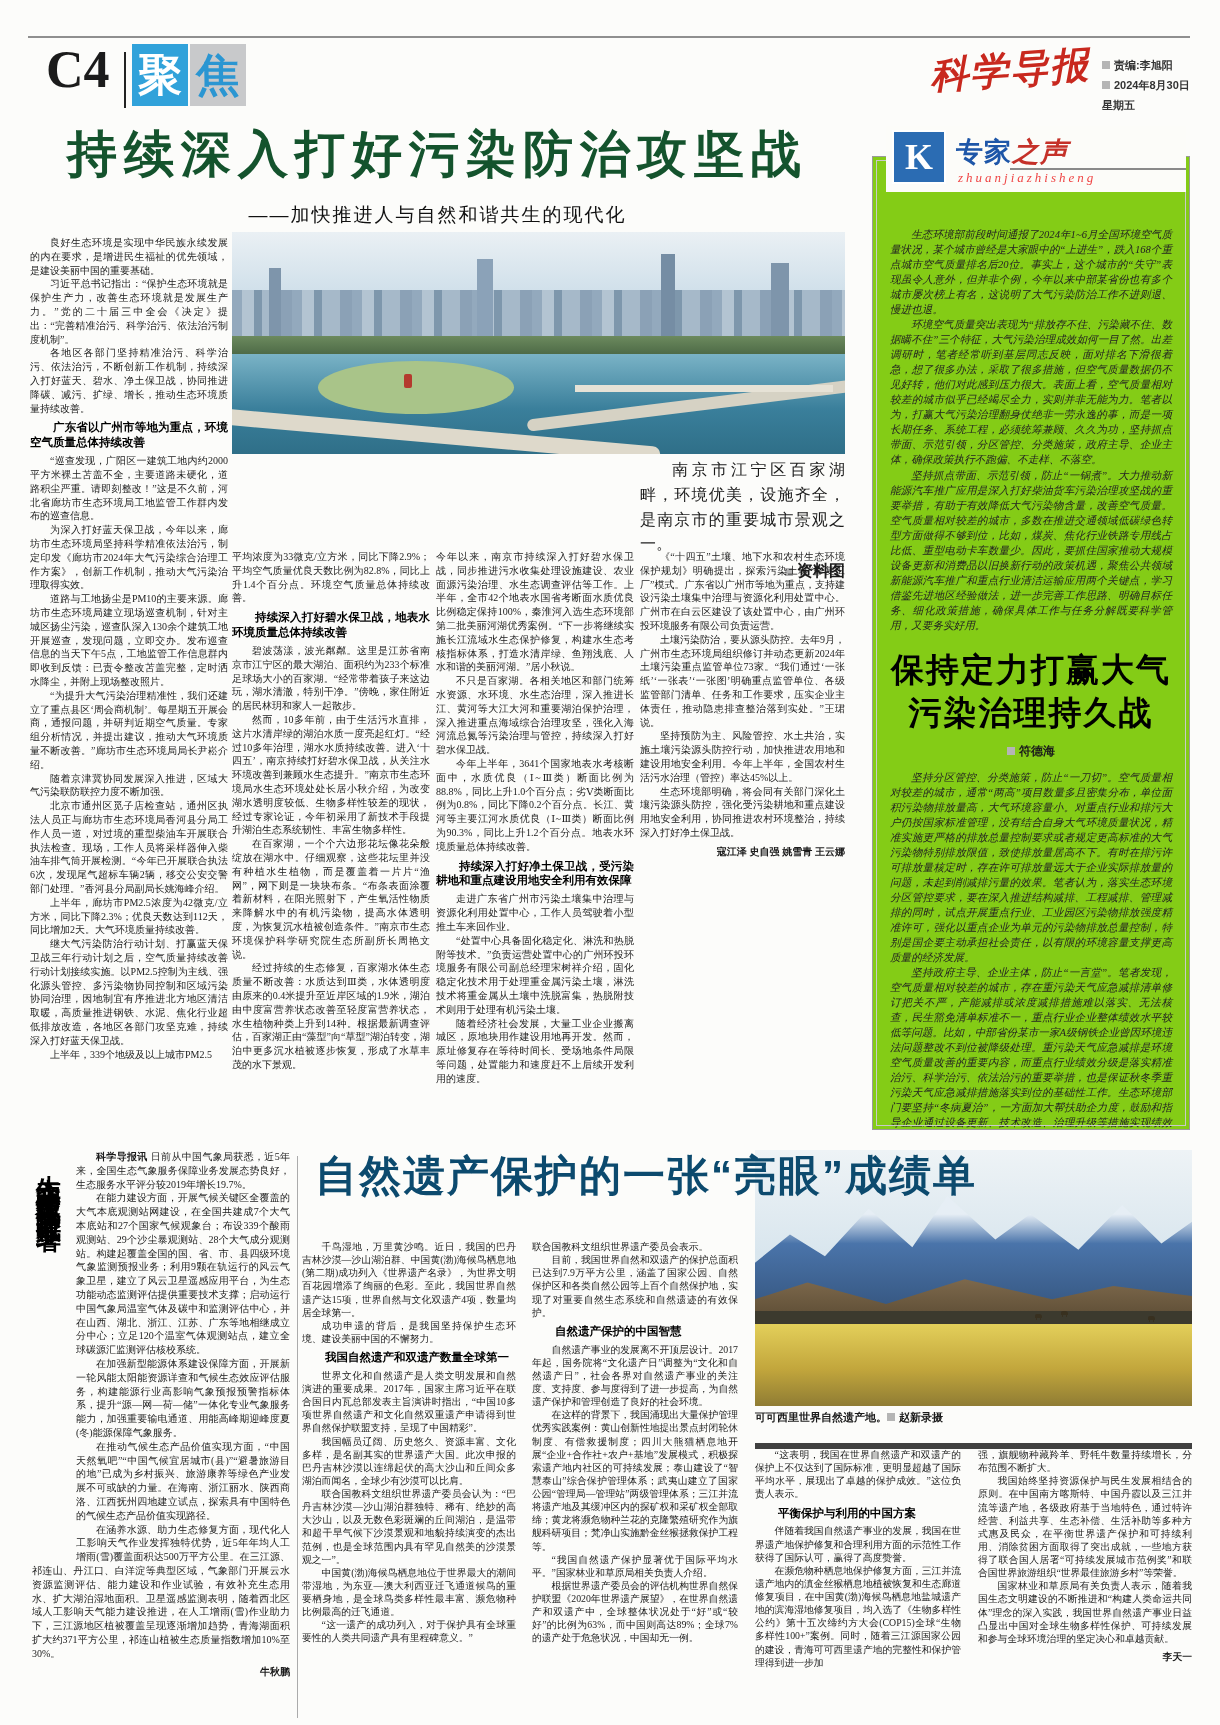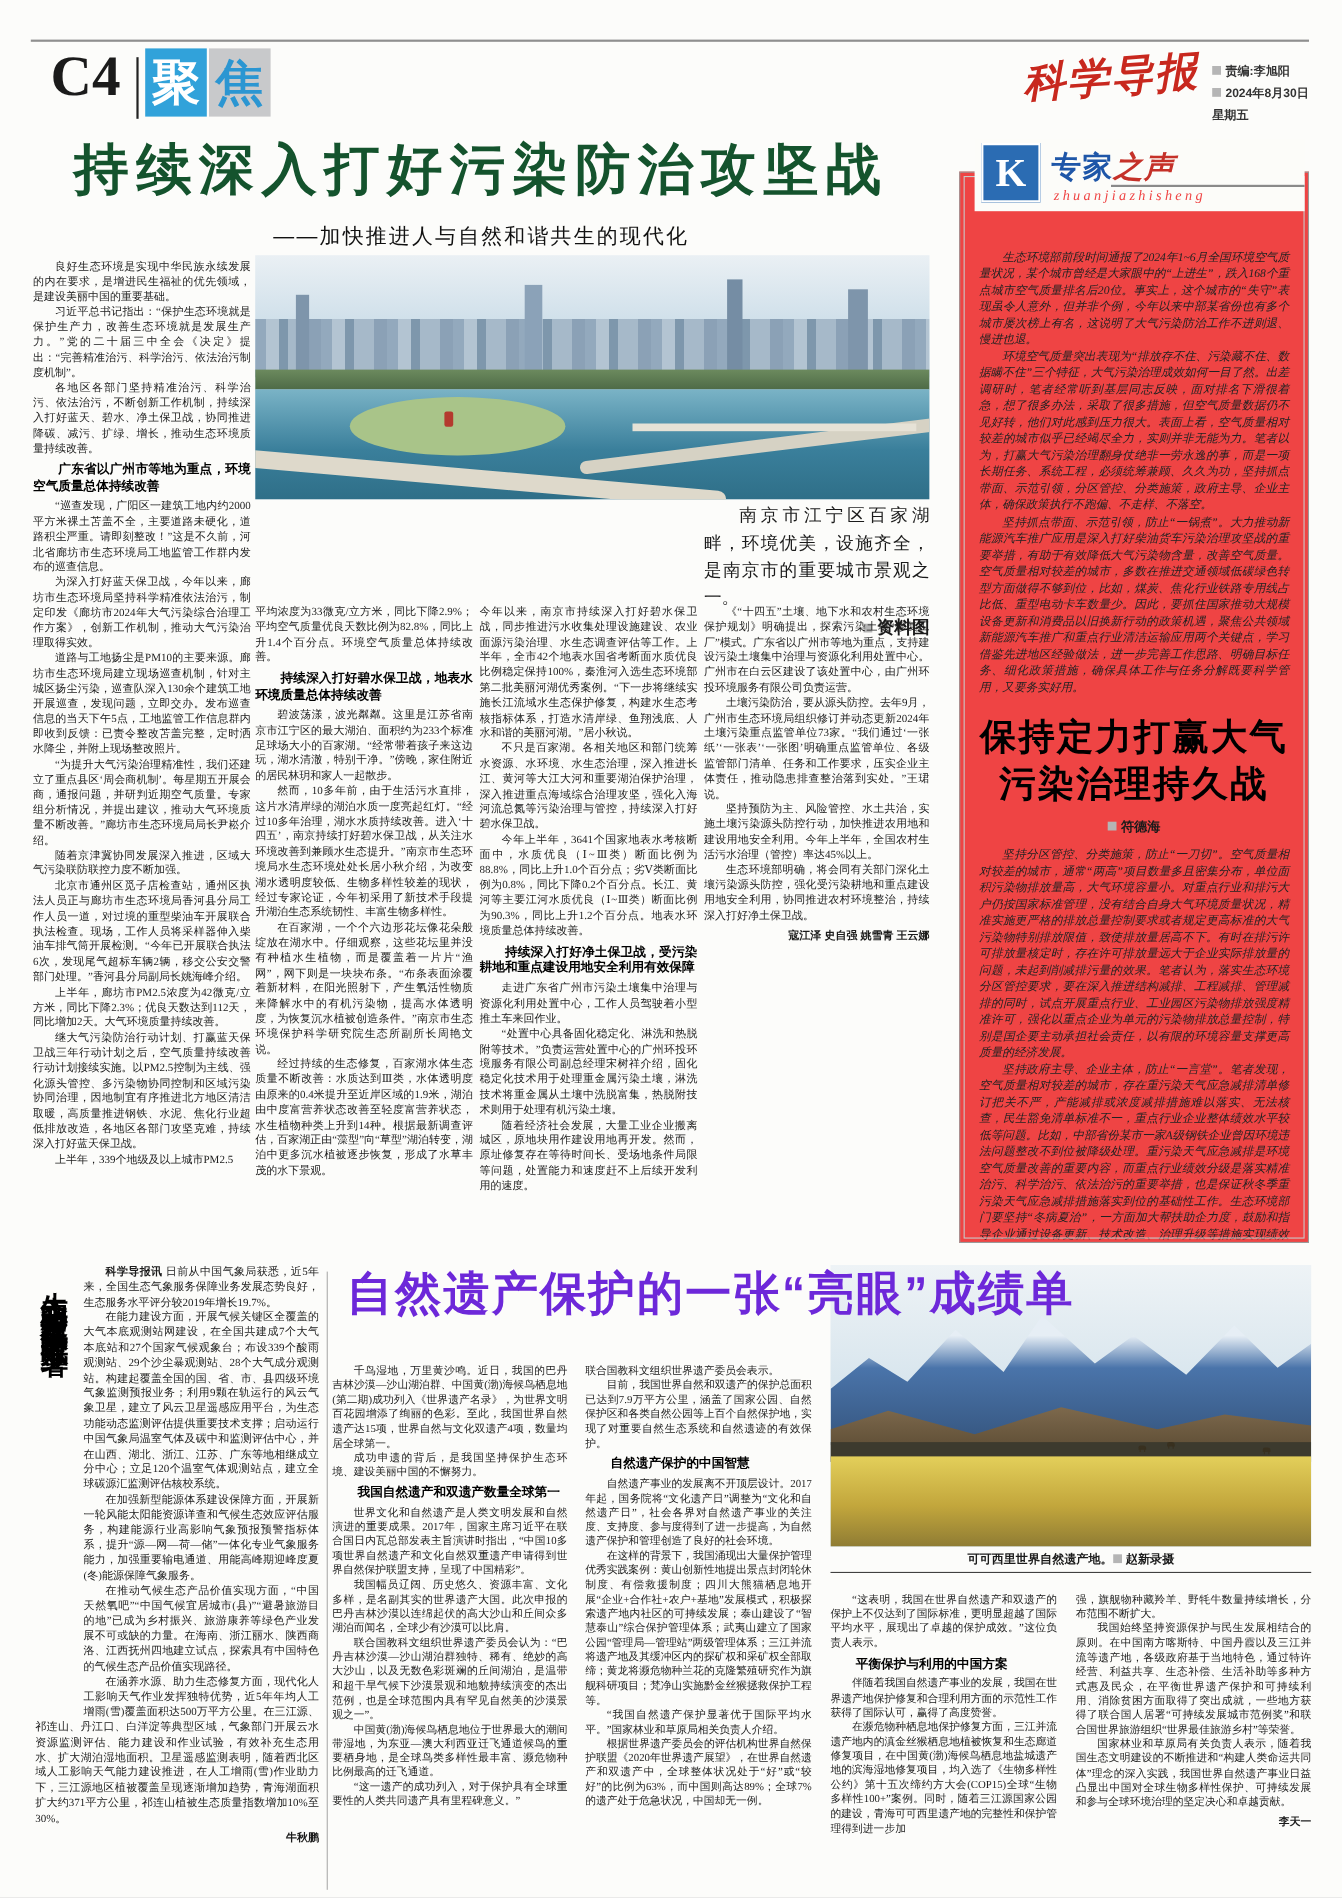--- a/index.html
+++ b/index.html
@@ -46,21 +46,21 @@
   .p1-stat{position:absolute;left:28%;top:64%;width:8px;height:14px;background:#b43a2e;border-radius:2px;}
   .p1-road1{position:absolute;left:-4%;bottom:5%;width:74%;height:16px;background:#ded9cb;
             transform:rotate(5deg);border-radius:8px;}
   .p1-road2{position:absolute;right:-6%;bottom:20%;width:58%;height:12px;background:#d6d2c4;
             transform:rotate(-7deg);border-radius:6px;}
   .p1-bridge{position:absolute;right:2%;bottom:28%;width:42%;height:7px;background:#e6e2d6;}
   .capt1{left:640px;top:458px;width:205px;font-size:16px;line-height:1.55;text-align:justify;}
   .capt1 .cred{text-align:right;font-weight:bold;margin-top:2px;}
   
   .expertbox{left:872px;top:156px;width:318px;height:974px;border:1px solid #9a9a9a;
-             outline:1px solid #c9c9c9;outline-offset:-5px;background:#ef4444;
+             outline:1px solid #c9c9c9;outline-offset:-5px;background:#84cc16;
              padding:70px 17px 10px;box-sizing:border-box;overflow:hidden;}
   .expert-body{font-size:10.6px;line-height:1.42;font-style:italic;color:#222;text-align:justify;}
   .kicker{left:886px;top:126px;width:300px;height:66px;background:#fcfcf9;}
   .klogo{position:absolute;left:6px;top:4px;width:54px;height:54px;background:#2b6cb3;color:#fff;
          display:flex;align-items:center;justify-content:center;font-size:36px;font-weight:bold;
          box-shadow:inset 0 0 0 2px #fff,inset 0 0 0 4px #2b6cb3;}
   .ktit{position:absolute;left:70px;top:8px;font-size:27px;font-weight:900;letter-spacing:1px;}
   .ktit .blue{color:#1e56a8;}
   .ktit .red{color:#c53129;font-style:italic;font-family:"Liberation Serif",serif;}
   .kpin{position:absolute;left:72px;top:44px;font-size:13px;font-style:italic;color:#ef4444;letter-spacing:3px;}
@@ -71,42 +71,42 @@
              font-family:"Liberation Sans","DejaVu Sans",sans-serif;}
   
   .blwrap{left:32px;top:1150px;width:258px;height:572px;overflow:hidden;font-size:10px;line-height:1.38;}
   .v-title{float:left;width:34px;height:400px;margin:4px 10px 4px 0;writing-mode:vertical-rl;
            font-family:"Liberation Sans","DejaVu Sans",sans-serif;font-size:25px;font-weight:900;
            letter-spacing:4px;color:#000;}
   .lead{font-weight:bold;font-family:"Liberation Sans","DejaVu Sans",sans-serif;}
   .bdiv{left:297px;top:1156px;height:562px;border-left:1px solid #ababab;}
   
   .bchead{left:302px;top:1148px;width:688px;text-align:center;font-size:42px;font-weight:900;
-          letter-spacing:2px;color:#6d28d9;z-index:5;}
+          letter-spacing:2px;color:#0c4a6e;z-index:5;}
   .colA{left:302px;top:1240px;width:214px;height:482px;font-size:9.8px;line-height:1.34;}
   .colB{left:532px;top:1240px;width:206px;height:482px;font-size:9.8px;line-height:1.34;}
   .colC{left:755px;top:1448px;width:206px;height:274px;font-size:9.8px;line-height:1.34;}
   .colD{left:978px;top:1448px;width:214px;height:274px;font-size:9.8px;line-height:1.34;}
   
   .photo2{left:755px;top:1150px;width:437px;height:256px;overflow:hidden;
           background:linear-gradient(#eef3f6,#d9e6ee 40%,#cfe0ea);}
   .p2-mts{position:absolute;left:0;top:14%;width:100%;height:50%;
      background:linear-gradient(#e6eef5 0 22%,#4a74aa 45%,#35557e);
      clip-path:polygon(0 100%,0 60%,8% 38%,16% 55%,26% 18%,36% 48%,44% 8%,55% 42%,63% 22%,74% 50%,84% 15%,93% 45%,100% 28%,100% 100%);}
   .p2-hills{position:absolute;left:0;top:44%;width:100%;height:26%;
      background:linear-gradient(#8a7456,#55462f);
      clip-path:polygon(0 100%,0 55%,12% 30%,30% 62%,48% 25%,68% 55%,82% 35%,100% 50%,100% 100%);}
   .p2-dark{position:absolute;left:0;top:63%;width:100%;height:7%;background:#3c3a2e;}
   .p2-grass{position:absolute;left:0;top:68%;width:100%;height:32%;
      background:linear-gradient(#e3cf5a,#c2a63c 55%,#8f7c34);}
   .ante{position:absolute;width:7px;height:4px;background:#38301f;border-radius:2px 3px 0 0;}
   .ante:after{content:"";position:absolute;left:1px;top:3px;width:1px;height:3px;background:#38301f;
               box-shadow:4px 0 0 #38301f;}
-  .capt2{left:755px;top:1410px;width:437px;text-align:center;font-size:11px;font-weight:bold;
-         border-bottom:1px solid #404040;padding-bottom:4px;}
+  .capt2{left:755px;top:1410px;width:437px;text-align:left;font-size:11px;font-weight:bold;
+         border-bottom:6px solid #404040;padding-bottom:18px;}
 </style>
 </head>
 <body>
 
 <div class="sheet">
 
   <div class="abs topline"></div>
   <div class="abs pageno">C4</div>
   <div class="abs hdr-vrule"></div>
   <div class="abs focus-sq focus-1">聚</div>

